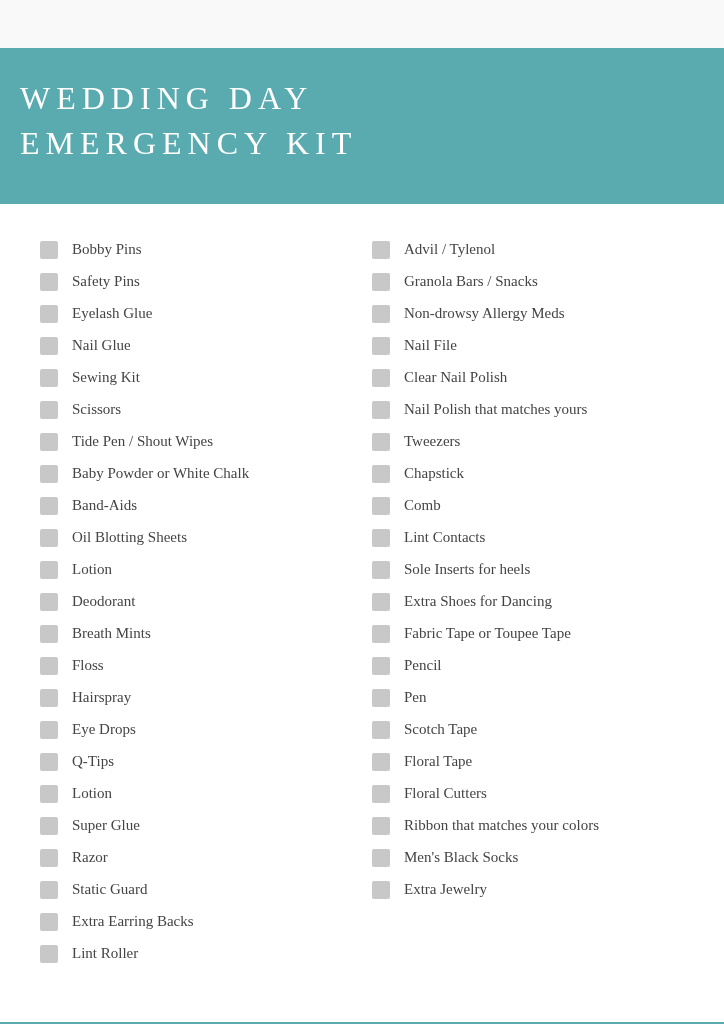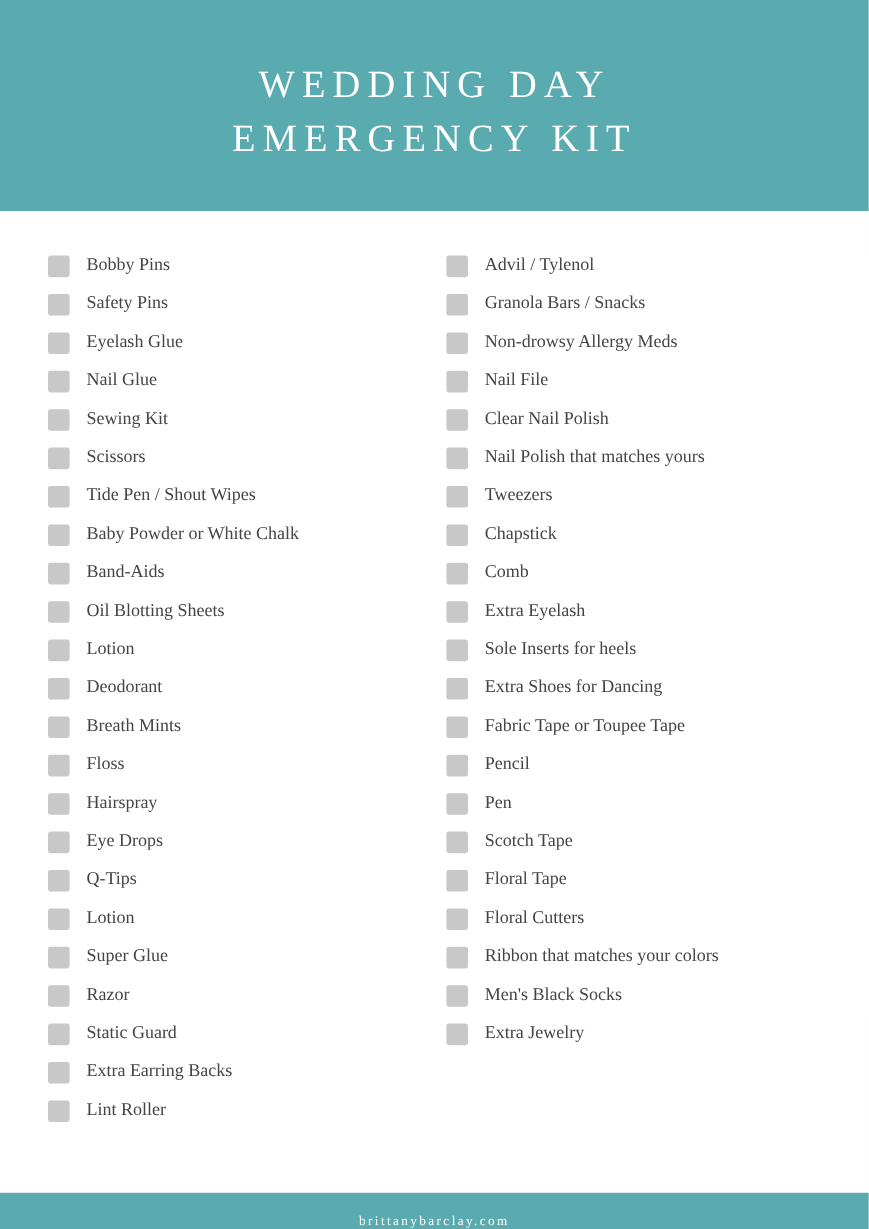--- a/index.html
+++ b/index.html
@@ -12,22 +12,23 @@
       width: 724px;
       min-height: 1024px;
       background: #f9f9f9;
       font-family: Georgia, 'Times New Roman', serif;
       display: flex;
       flex-direction: column;
     }
 
     .header {
       background-color: #5aabb0;
-      padding: 48px 20px 38px;
-      text-align: center;
+      padding: 28px 20px 38px;
+      text-align: left;
+      margin-top: 48px;
     }
 
     .header-title {
       color: #ffffff;
       font-size: 32px;
       font-weight: 300;
       letter-spacing: 6px;
       text-transform: uppercase;
       font-family: Georgia, serif;
       line-height: 1.4;
@@ -220,21 +221,21 @@
         <div class="checklist-item">
           <div class="checkbox"></div>
           <span class="item-label">Chapstick</span>
         </div>
         <div class="checklist-item">
           <div class="checkbox"></div>
           <span class="item-label">Comb</span>
         </div>
         <div class="checklist-item">
           <div class="checkbox"></div>
-          <span class="item-label">Extra Eyelash</span>
+          <span class="item-label">Lint Contacts</span>
         </div>
         <div class="checklist-item">
           <div class="checkbox"></div>
           <span class="item-label">Sole Inserts for heels</span>
         </div>
         <div class="checklist-item">
           <div class="checkbox"></div>
           <span class="item-label">Extra Shoes for Dancing</span>
         </div>
         <div class="checklist-item">

